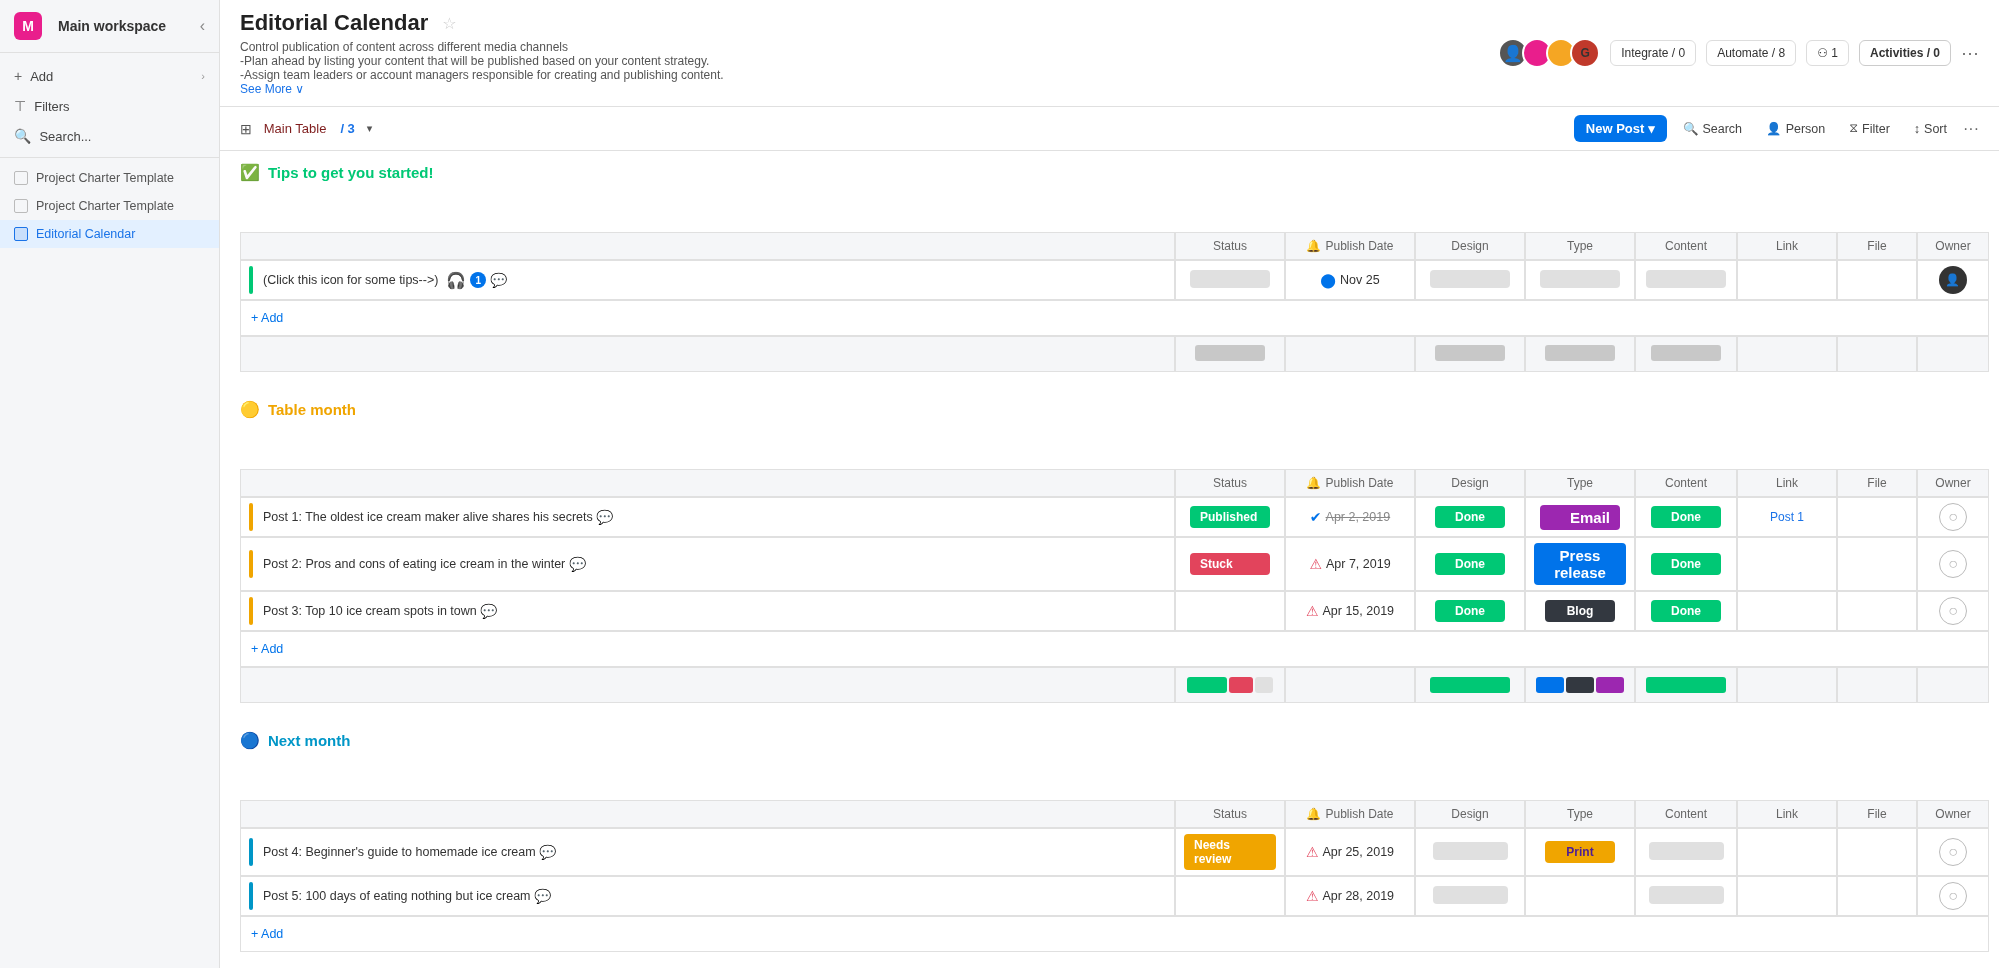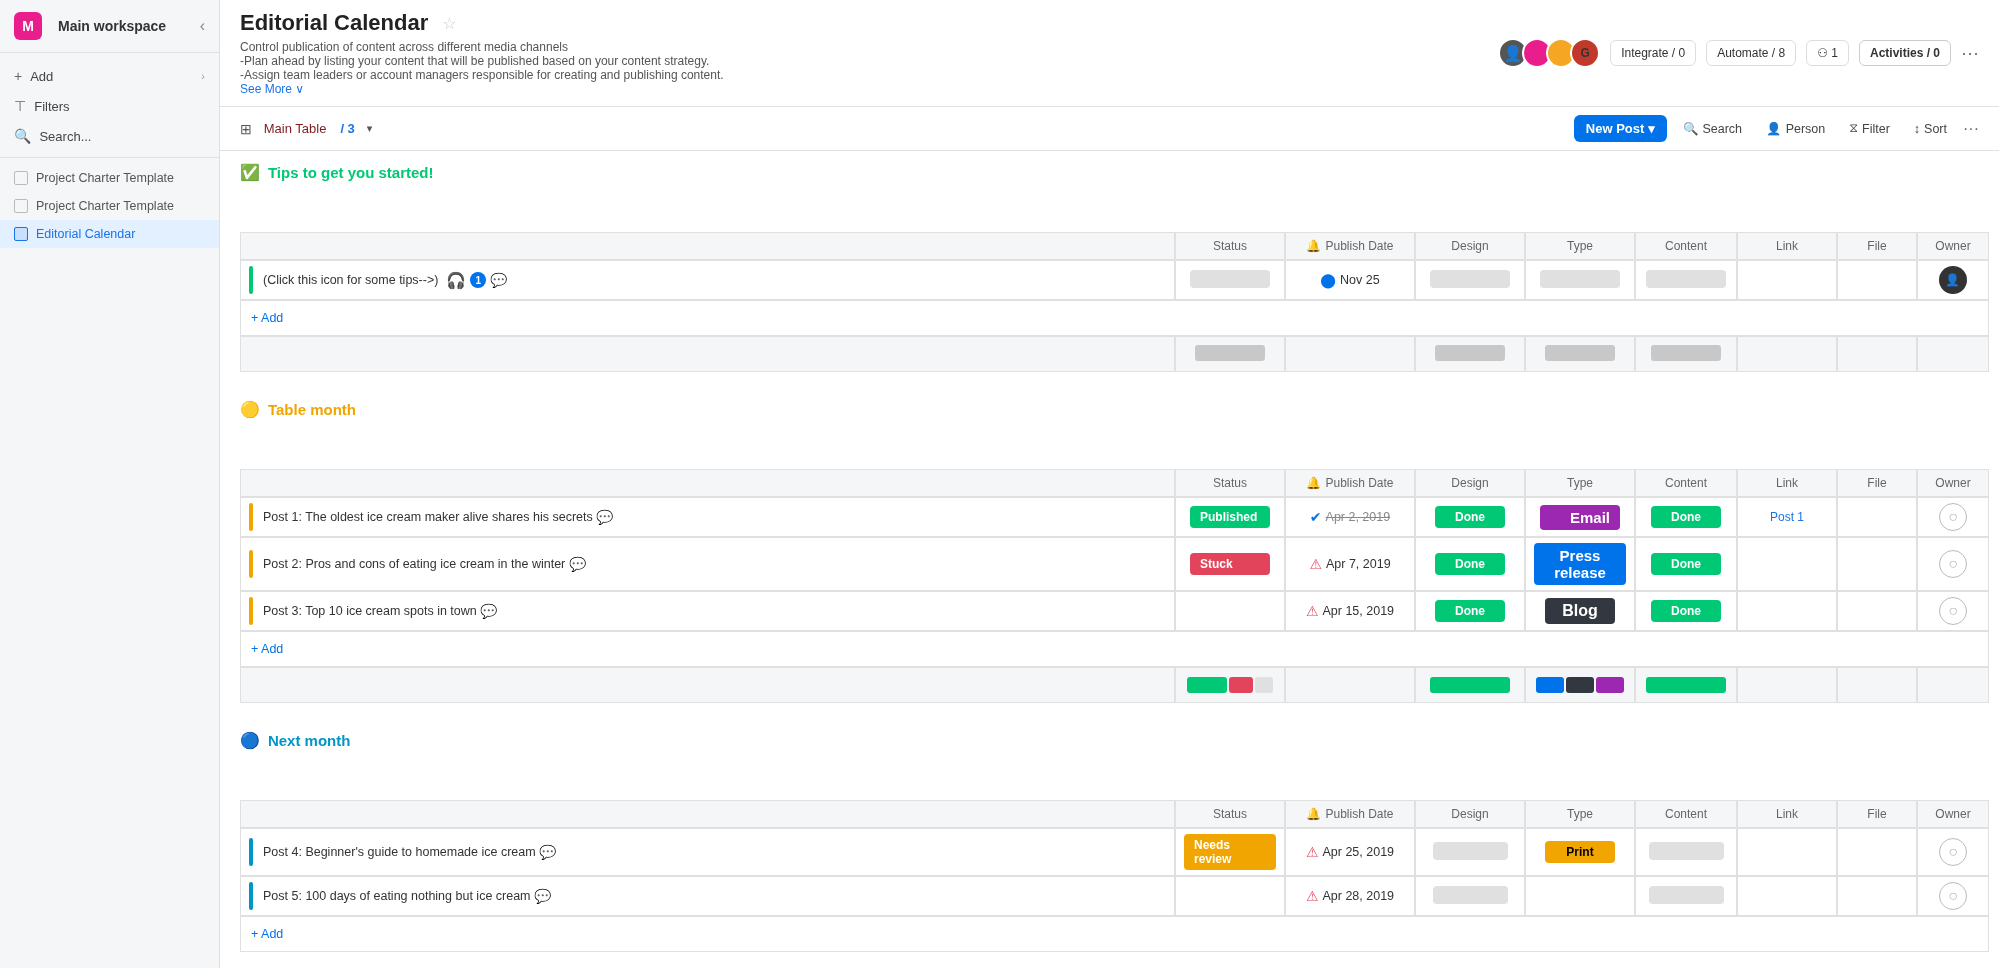--- a/index.html
+++ b/index.html
@@ -120,22 +120,22 @@
     }
     .badge-published { background: #00c875; }
     .badge-stuck { background: #e2445c; }
     .badge-needs-review { background: #f0a500; }
 
     .done-badge {
       display: inline-block; padding: 4px 10px; border-radius: 4px; font-size: 12px; font-weight: 600; color: #fff; background: #00c875; min-width: 70px; text-align: center;
     }
     .type-email { background: #9c27b0; color: #fff; display: inline-block; padding: 4px 10px; border-radius: 4px; font-size: 15px; font-weight: 600; min-width: 80px; text-align: right; }
     .type-press { background: #0073ea; color: #fff; display: inline-block; padding: 4px 10px; border-radius: 4px; font-size: 15px; font-weight: 600; min-width: 80px; text-align: center; }
-    .type-blog { background: #333840; color: #fff; display: inline-block; padding: 4px 10px; border-radius: 4px; font-size: 16px; font-weight: 600; min-width: 70px; text-align: center; }
-    .type-print { background: #f0a500; color: #000000; display: inline-block; padding: 4px 10px; border-radius: 4px; font-size: 12px; font-weight: 600; min-width: 70px; text-align: center; }
+    .type-blog { background: #333840; color: #fff; display: inline-block; padding: 4px 10px; border-radius: 4px; font-size: 12px; font-weight: 600; min-width: 70px; text-align: center; }
+    .type-print { background: #f0a500; color: #4c1d95; display: inline-block; padding: 4px 10px; border-radius: 4px; font-size: 12px; font-weight: 600; min-width: 70px; text-align: center; }
 
     .cell-gray { background: #e0e0e0; border-radius: 4px; height: 18px; display: inline-block; width: 80px; }
     .date-cell { display: flex; align-items: center; justify-content: center; gap: 4px; }
     .date-icon-blue { color: #0073ea; font-size: 14px; }
     .date-icon-red { color: #e2445c; font-size: 14px; }
     .date-strikethrough { text-decoration: line-through; color: #888; }
 
     .add-row { display: flex; align-items: center; gap: 4px; padding: 6px 10px; color: #0073ea; cursor: pointer; font-size: 12.5px; }
 
     .link-blue { color: #1a73e8; cursor: pointer; font-size: 12px; }

